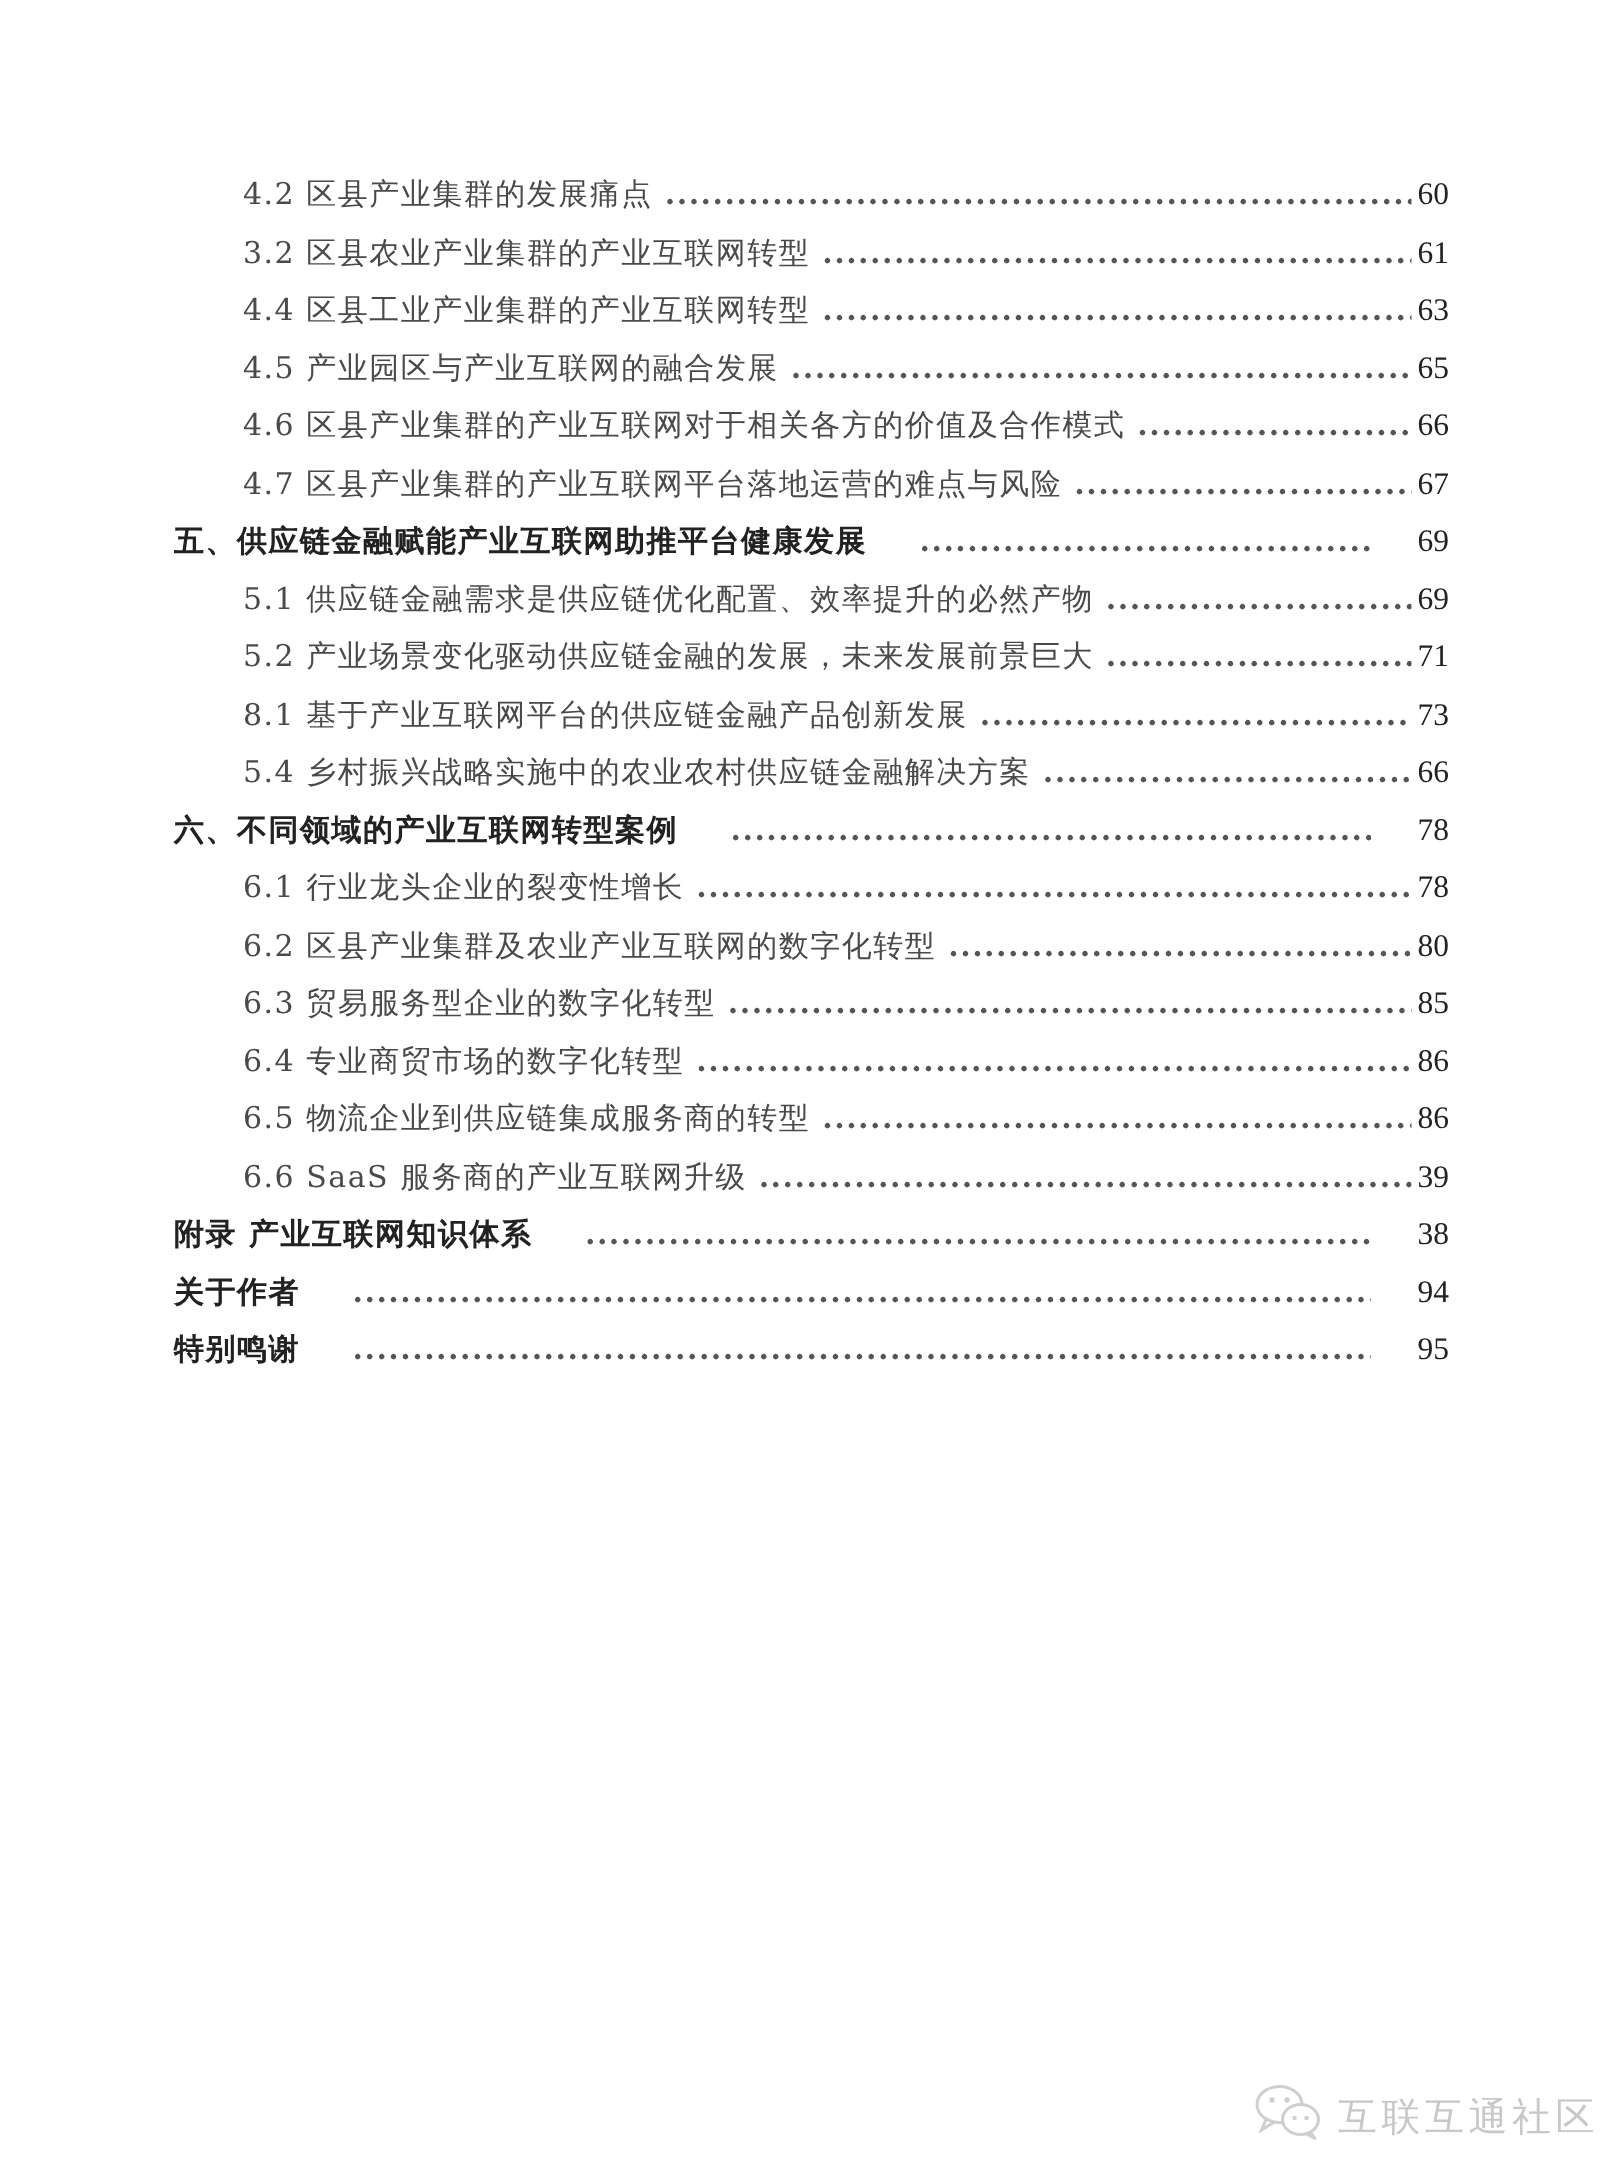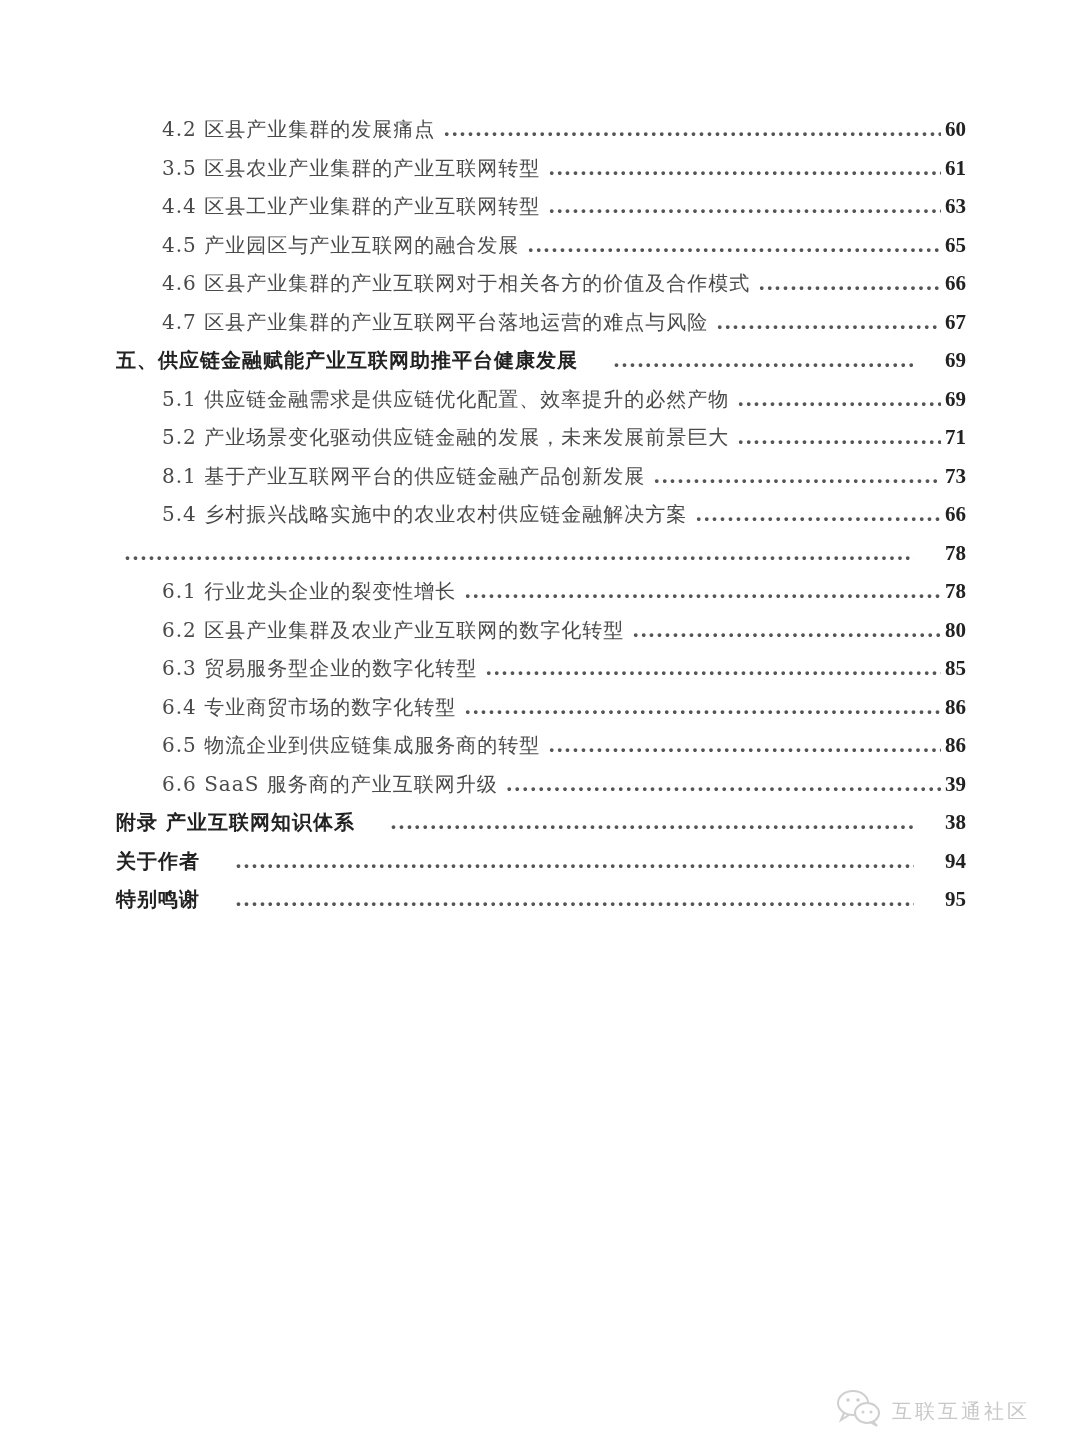--- a/index.html
+++ b/index.html
@@ -7,36 +7,36 @@
          font-family: "DejaVu Serif", "Liberation Serif", serif; color: #3a3a3a; }
   .toc { position: absolute; left: 116px; top: 110px; width: 850px; }
   .row { display: flex; align-items: baseline; height: 38.5px; line-height: 38.5px;
          font-size: 20px; white-space: nowrap; }
   .row.sub { padding-left: 46px; color: #4a4a4a; }
   .row.main { font-weight: bold; color: #222; gap: 27px; }
   .title { flex: 0 0 auto; letter-spacing: 1px; }
   .dots { flex: 1 1 auto; overflow: hidden; margin: 0 4px 0 8px; color: #555;
           letter-spacing: 1px; font-weight: bold; }
   .dots::before { content: "......................................................................................................................................................................................................................................................"; }
-  .page { flex: 0 0 auto; font-weight: bold; color: #222; font-family: "Liberation Serif", serif; font-size: 21px; }
+  .page { flex: 0 0 auto; font-weight: normal; color: #222; font-family: "Liberation Serif", serif; font-size: 21px; }
   .watermark { position: absolute; left: 836px; top: 1388px; display: flex; align-items: center;
-               color: #c8c8c8; font-family: Liberation Mono, monospace; font-size: 20px; letter-spacing: 3px; }
+               color: #c8c8c8; font-family: Liberation Serif, serif; font-size: 26px; letter-spacing: 3px; }
   .watermark svg { margin-right: 10px; }
 </style>
 </head>
 <body>
 
 <div class="toc">
   <div class="row sub">
       <span class="title">4.2 区县产业集群的发展痛点</span>
       <span class="dots"></span>
       <span class="page">60</span>
     </div>
   <div class="row sub">
-      <span class="title">3.5 区县农业产业集群的产业互联网转型</span>
+      <span class="title">3.2 区县农业产业集群的产业互联网转型</span>
       <span class="dots"></span>
       <span class="page">61</span>
     </div>
   <div class="row sub">
       <span class="title">4.4 区县工业产业集群的产业互联网转型</span>
       <span class="dots"></span>
       <span class="page">63</span>
     </div>
   <div class="row sub">
       <span class="title">4.5 产业园区与产业互联网的融合发展</span>
@@ -72,20 +72,21 @@
       <span class="title">8.1 基于产业互联网平台的供应链金融产品创新发展</span>
       <span class="dots"></span>
       <span class="page">73</span>
     </div>
   <div class="row sub">
       <span class="title">5.4 乡村振兴战略实施中的农业农村供应链金融解决方案</span>
       <span class="dots"></span>
       <span class="page">66</span>
     </div>
   <div class="row main">
+      <span class="title">六、不同领域的产业互联网转型案例</span>
       <span class="dots"></span>
       <span class="page">78</span>
     </div>
   <div class="row sub">
       <span class="title">6.1 行业龙头企业的裂变性增长</span>
       <span class="dots"></span>
       <span class="page">78</span>
     </div>
   <div class="row sub">
       <span class="title">6.2 区县产业集群及农业产业互联网的数字化转型</span>

